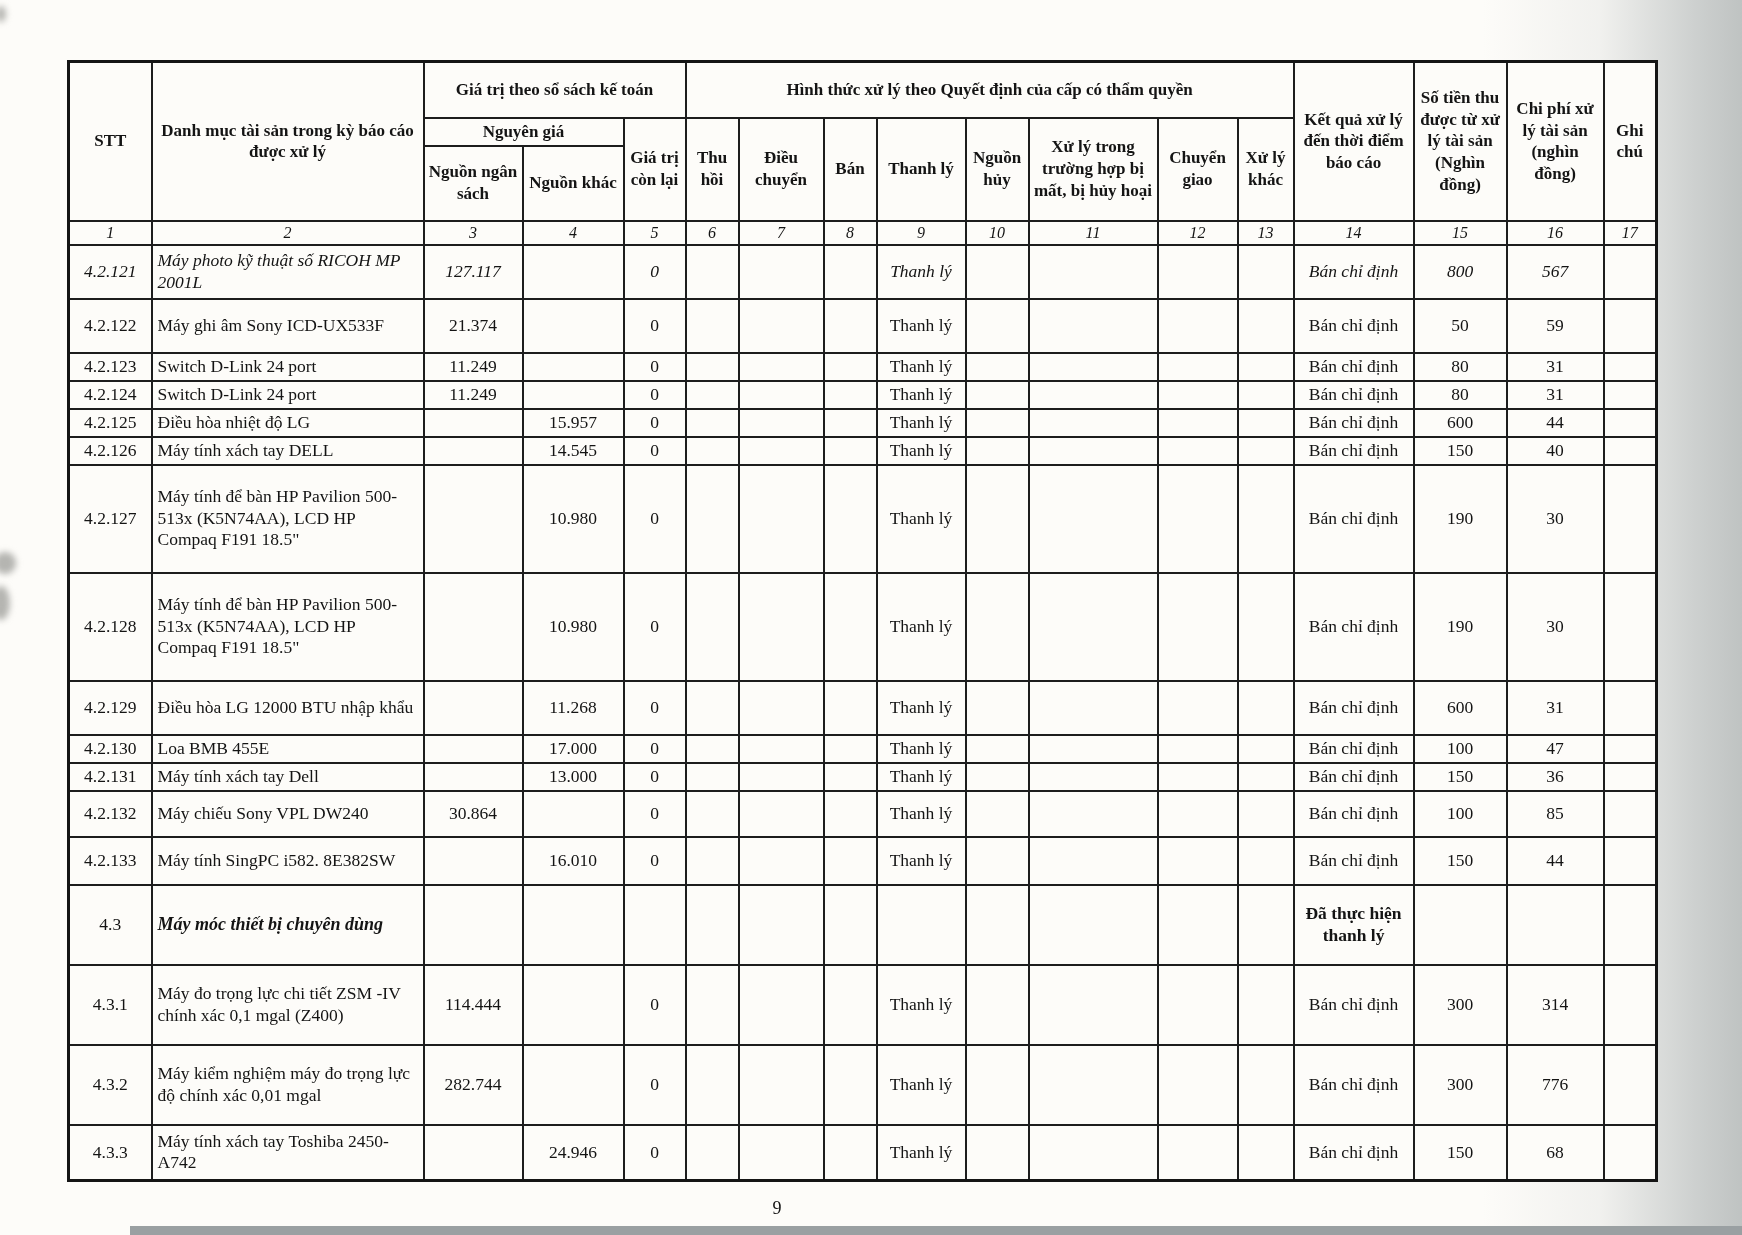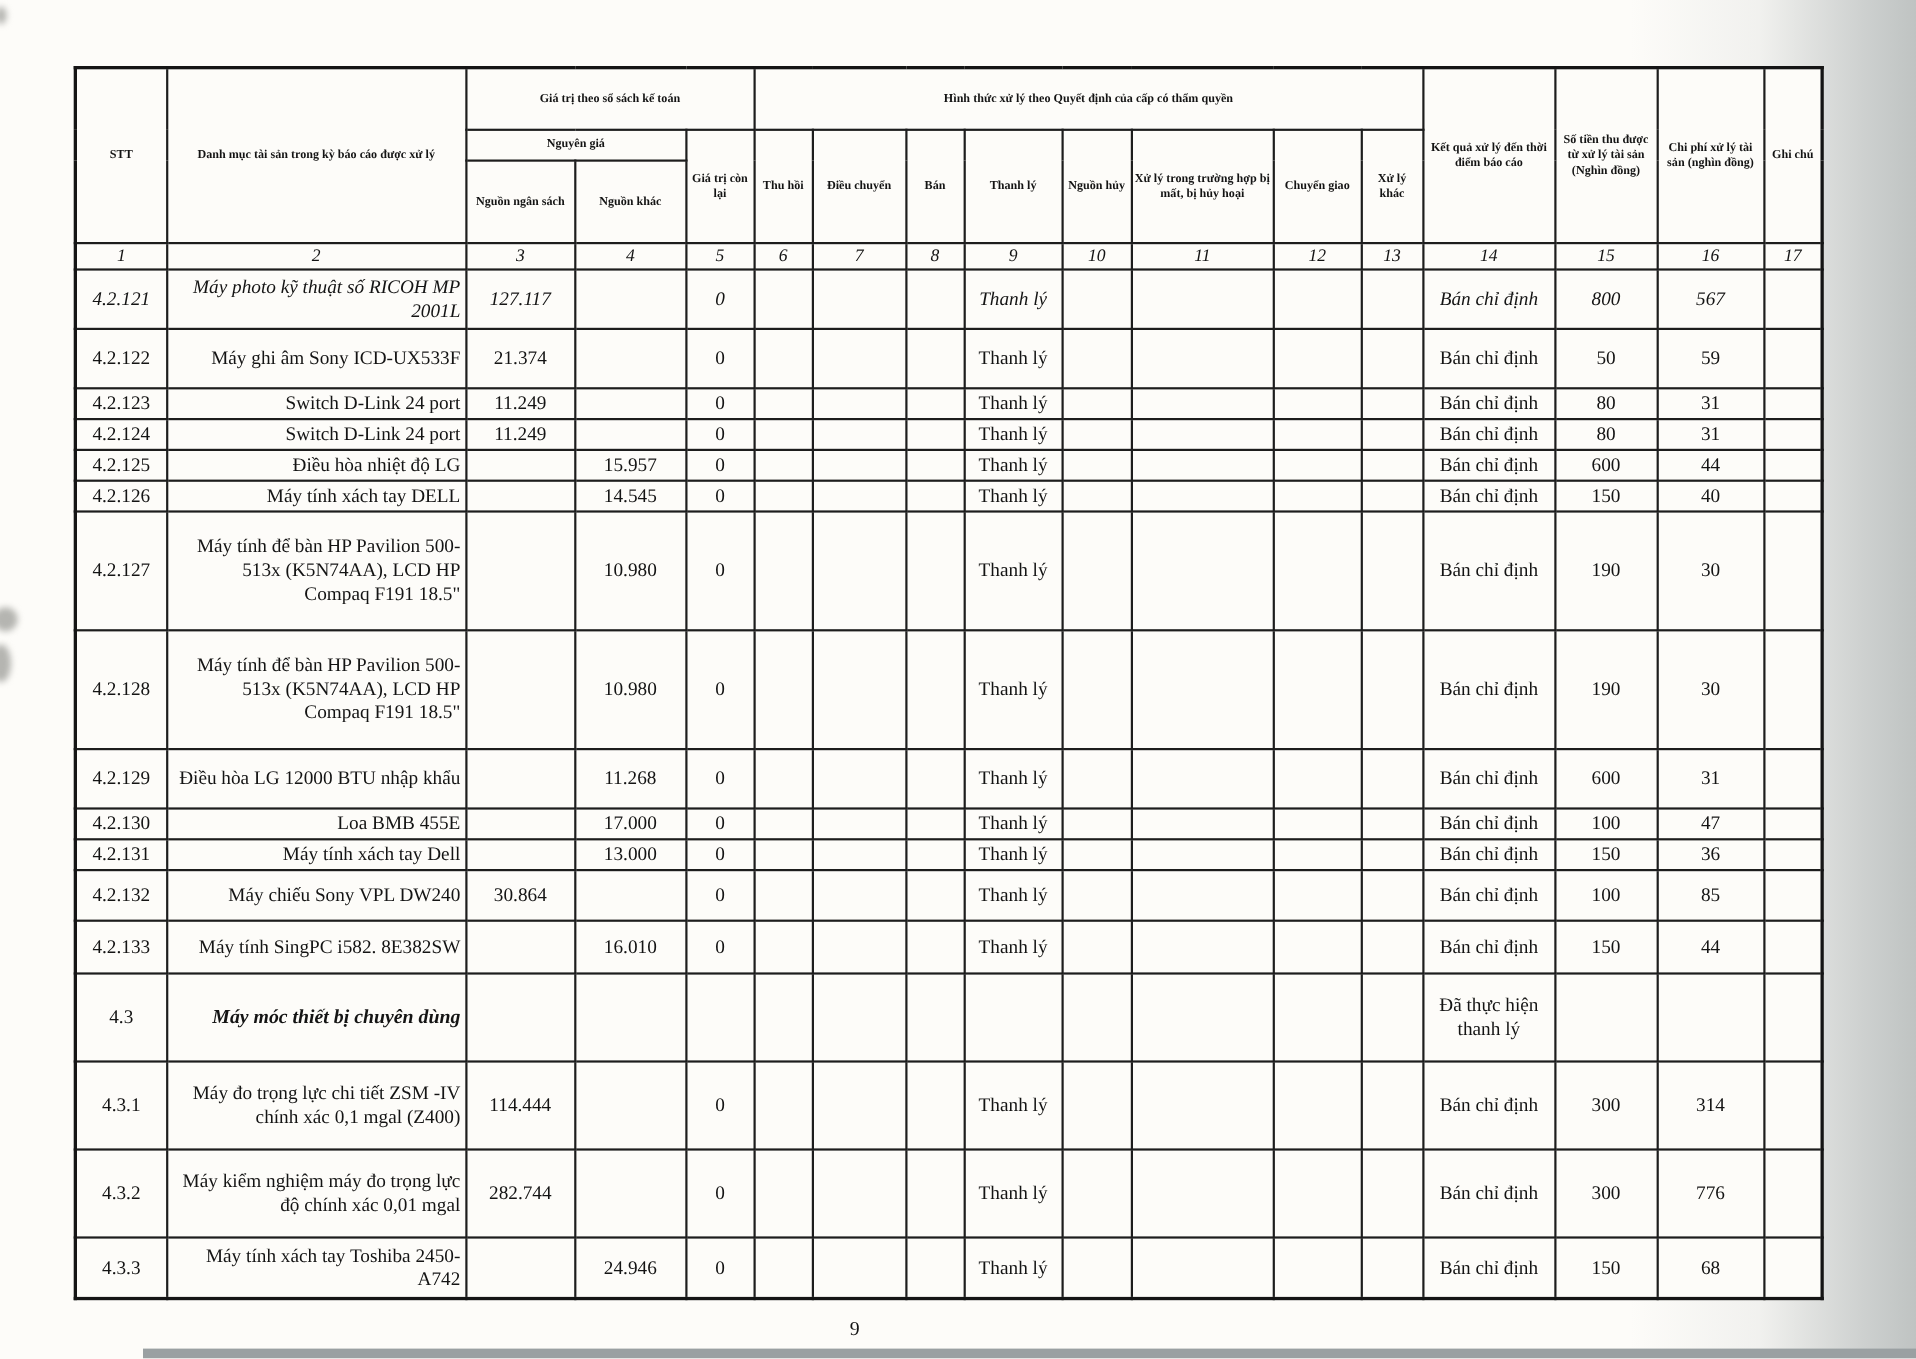--- a/index.html
+++ b/index.html
@@ -28,31 +28,31 @@
     position:absolute;left:67px;top:60px;width:1588px;
     border-collapse:collapse;table-layout:fixed;
     border:3px solid #151515;
     background:#fdfcf9;
   }
   th,td{
     border:2px solid #1d1d1d;
     vertical-align:middle;text-align:center;
     padding:1px 2px;overflow:hidden;
   }
-  th{font-weight:bold;font-size:11px;line-height:1.28;}
+  th{font-weight:bold;font-size:17px;line-height:1.28;}
   td{font-size:17.5px;line-height:1.22;}
   thead tr.h1{height:56px;}
   thead tr.h2{height:28px;}
   thead tr.h3{height:75px;}
   thead tr.colnums{height:24px;}
   tr.colnums td{font-style:italic;font-size:16px;padding:0 2px;}
   tbody tr{height:28px;}
-  td.c-name{text-align:right;padding:2px 4px 2px 5px;}
+  td.c-name{text-align:left;padding:2px 4px 2px 5px;}
   tr.section td.c-name{font-weight:bold;font-style:italic;font-size:18px;}
-  tr.section td.c-res{font-weight:normal;}
+  tr.section td.c-res{font-weight:bold;}
   .page-num{
     position:absolute;left:752px;top:1198px;width:50px;
     text-align:center;font-size:18px;
   }
 </style>
 </head>
 <body>
 
 <div class="edge-right"></div>
 <div class="edge-bottom"></div>

